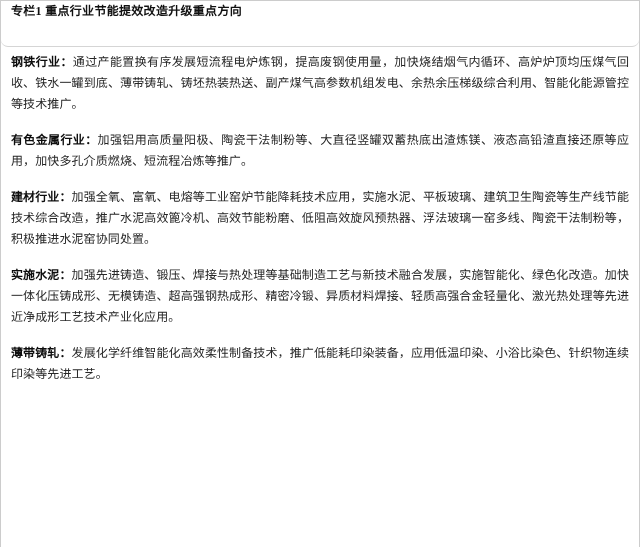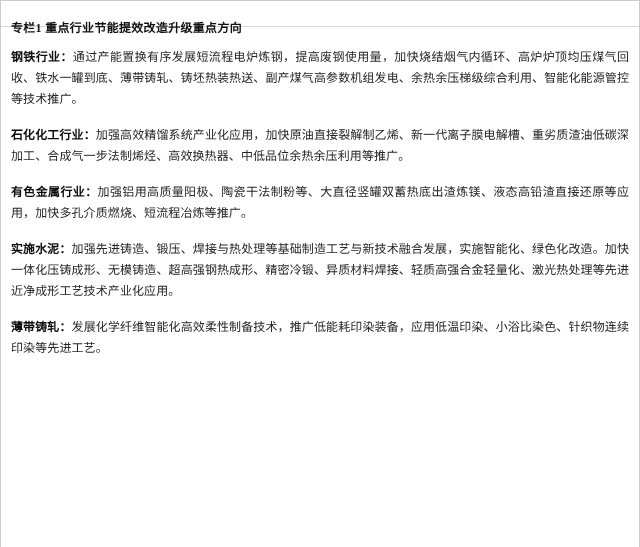--- a/index.html
+++ b/index.html
@@ -17,52 +17,53 @@
     box-sizing: border-box;
     width: 640px;
     height: 547px;
     border: 1px solid #cccccc;
     border-bottom: none;
     background: #ffffff;
     overflow: hidden;
   }
   .box-title {
     box-sizing: border-box;
-    height: 26px;
-    padding: 17px 10px 0 10px;
+    height: 46px;
+    padding: 0 10px 0 10px;
     border-bottom: 1px solid #d5d5d5;
     font-size: 12px;
     font-weight: bold;
     color: #111111;
     letter-spacing: 0.3px;
     white-space: pre;
+    border-radius: 7px;
   }
   .box-body {
     padding: 0 10px 8px 10px;
   }
   .para {
     margin: 15px 0 0 0;
     font-size: 12px;
     line-height: 21px;
     color: #262626;
     text-align: justify;
     letter-spacing: 0.1px;
   }
   .para:first-child {
-    margin-top: 20px;
+    margin-top: 5px;
   }
   .para b {
     color: #0d0d0d;
   }
 </style>
 </head>
 <body>
 
 <div class="feature-box">
   <div class="box-title">专栏1 重点行业节能提效改造升级重点方向</div>
   <div class="box-body">
     <p class="para"><b>钢铁行业：</b><span>通过产能置换有序发展短流程电炉炼钢，提高废钢使用量，加快烧结烟气内循环、高炉炉顶均压煤气回收、铁水一罐到底、薄带铸轧、铸坯热装热送、副产煤气高参数机组发电、余热余压梯级综合利用、智能化能源管控等技术推广。</span></p>
-    <p class="para"><b>石化化工行业：</b><span>加强高效精馏系统产业化应用，加快原油直接裂解制乙烯、新一代离子膜电解槽、重劣质渣油低碳深加工、合成气一步法制烯烃、高效换热器、中低品位余热余压利用等推广。</span></p>
     <p class="para"><b>有色金属行业：</b><span>加强铝用高质量阳极、陶瓷干法制粉等、大直径竖罐双蓄热底出渣炼镁、液态高铅渣直接还原等应用，加快多孔介质燃烧、短流程冶炼等推广。</span></p>
+    <p class="para"><b>建材行业：</b><span>加强全氧、富氧、电熔等工业窑炉节能降耗技术应用，实施水泥、平板玻璃、建筑卫生陶瓷等生产线节能技术综合改造，推广水泥高效篦冷机、高效节能粉磨、低阻高效旋风预热器、浮法玻璃一窑多线、陶瓷干法制粉等，积极推进水泥窑协同处置。</span></p>
     <p class="para"><b>实施水泥：</b><span>加强先进铸造、锻压、焊接与热处理等基础制造工艺与新技术融合发展，实施智能化、绿色化改造。加快一体化压铸成形、无模铸造、超高强钢热成形、精密冷锻、异质材料焊接、轻质高强合金轻量化、激光热处理等先进近净成形工艺技术产业化应用。</span></p>
     <p class="para"><b>薄带铸轧：</b><span>发展化学纤维智能化高效柔性制备技术，推广低能耗印染装备，应用低温印染、小浴比染色、针织物连续印染等先进工艺。</span></p>
   </div>
 </div>
 
 </body></html>

